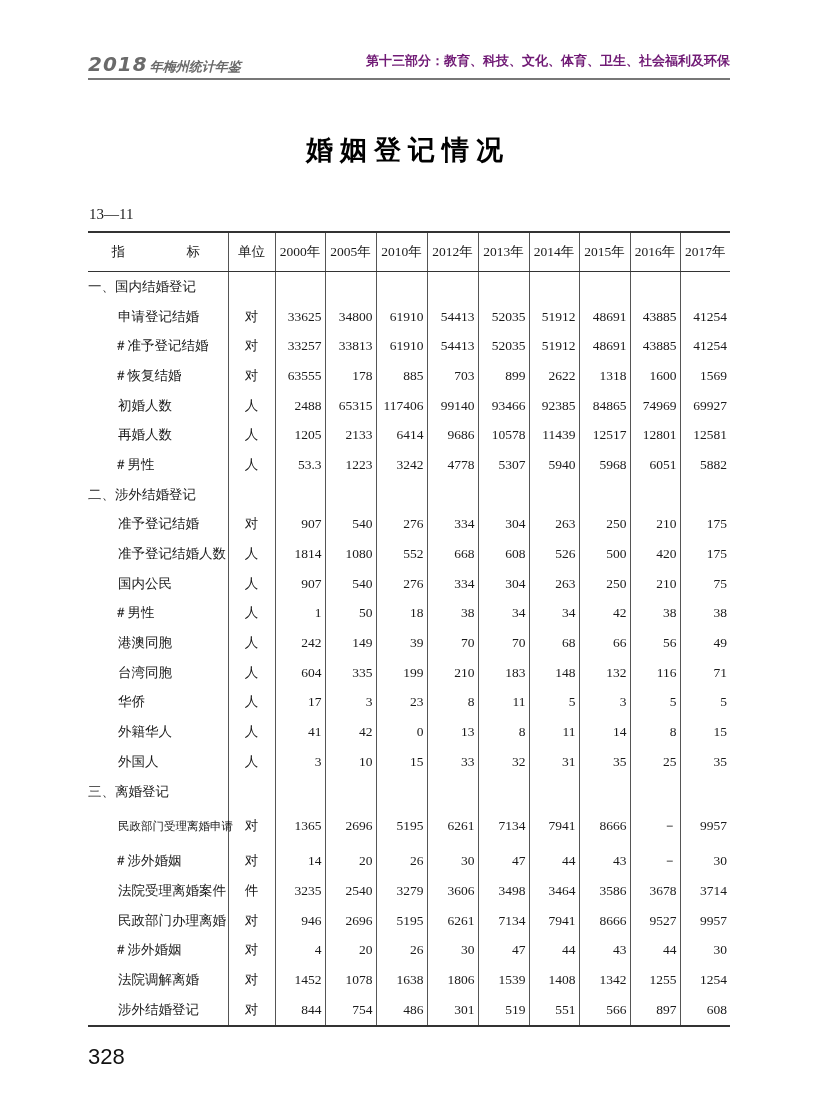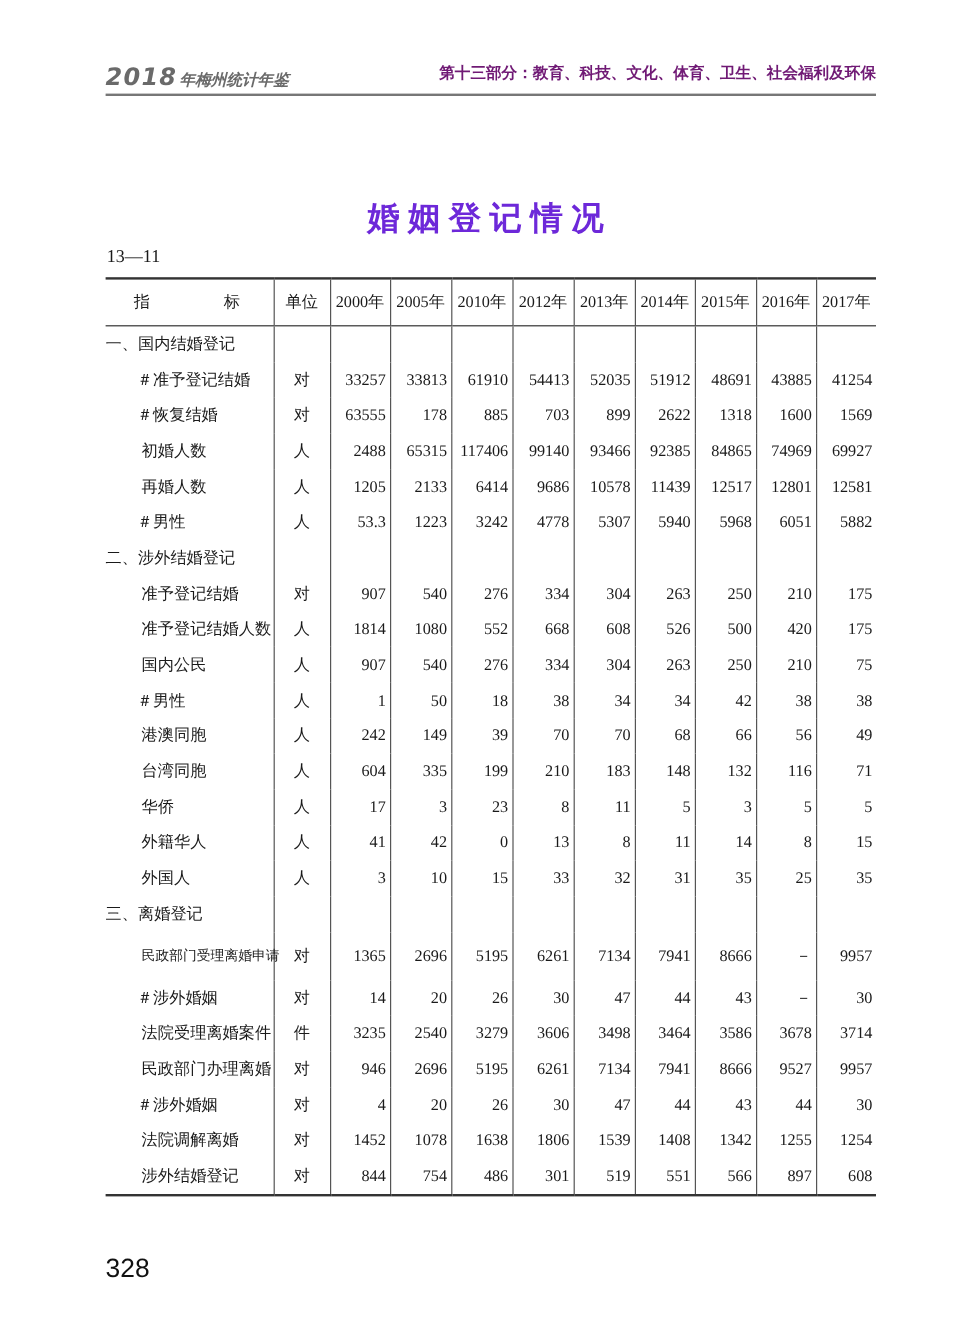--- a/index.html
+++ b/index.html
@@ -3,21 +3,21 @@
 <meta charset="utf-8">
 <style>
   html, body { margin: 0; padding: 0; background: #ffffff; }
   body { width: 816px; height: 1099px; position: relative; overflow: hidden;
          font-family: "Liberation Serif", "DejaVu Serif", serif; color: #1a1a1a; }
   .hdr { position: absolute; left: 88px; top: 52px; width: 642px; height: 26px; border-bottom: 2px solid #777; }
   .hdr-left { position: absolute; left: 0; top: 0; font-family: "DejaVu Sans", sans-serif; color: #6a6a6a; font-weight: bold; }
   .hdr-year { font-size: 20px; font-style: italic; letter-spacing: 1px; }
   .hdr-book { font-size: 13px; font-style: italic; margin-left: 2px; }
   .hdr-right { position: absolute; right: 0; top: 0; font-family: "DejaVu Sans", sans-serif; font-size: 13px; font-weight: bold; color: #701a75; margin-left: 43px; }
-  .title { position: absolute; left: 0; width: 816px; top: 132px; text-align: center; font-size: 27px; font-weight: bold; letter-spacing: 7px; font-family: "DejaVu Sans", sans-serif; color: #6d28d9; margin-top: 32px; }
+  .title { position: absolute; left: 0; width: 816px; top: 132px; text-align: center; font-size: 27px; font-weight: bold; letter-spacing: 7px; font-family: "DejaVu Sans", sans-serif; color: #000000; }
   .tabno { position: absolute; left: 89px; top: 206px; font-size: 15px; }
   table { position: absolute; left: 88px; top: 231px; width: 642px; border-collapse: collapse; table-layout: fixed; font-size: 13.5px; }
   thead th { border-top: 2px solid #333; border-bottom: 1px solid #333; height: 38px; font-weight: normal; padding: 0; white-space: nowrap; }
   tbody tr:last-child td { border-bottom: 2px solid #333; }
   th, td { border-left: 1px solid #555; }
   th:first-child, td:first-child { border-left: none; }
   td { height: 29.7px; padding: 0 3px 0 0; text-align: right; white-space: nowrap; }
   td.lbl { text-align: left; padding-left: 0; }
   td.unit { text-align: center; padding: 0; }
   td.lbl.l1 { padding-left: 0; }
@@ -78,20 +78,33 @@
         <td></td>
         <td></td>
         <td></td>
         <td></td>
         <td></td>
         <td></td>
         <td></td>
         <td></td>
       </tr>
       <tr>
+        <td class="lbl l2">申请登记结婚</td>
+        <td class="unit">对</td>
+        <td>33625</td>
+        <td>34800</td>
+        <td>61910</td>
+        <td>54413</td>
+        <td>52035</td>
+        <td>51912</td>
+        <td>48691</td>
+        <td>43885</td>
+        <td>41254</td>
+      </tr>
+      <tr>
         <td class="lbl l3">＃准予登记结婚</td>
         <td class="unit">对</td>
         <td>33257</td>
         <td>33813</td>
         <td>61910</td>
         <td>54413</td>
         <td>52035</td>
         <td>51912</td>
         <td>48691</td>
         <td>43885</td>

